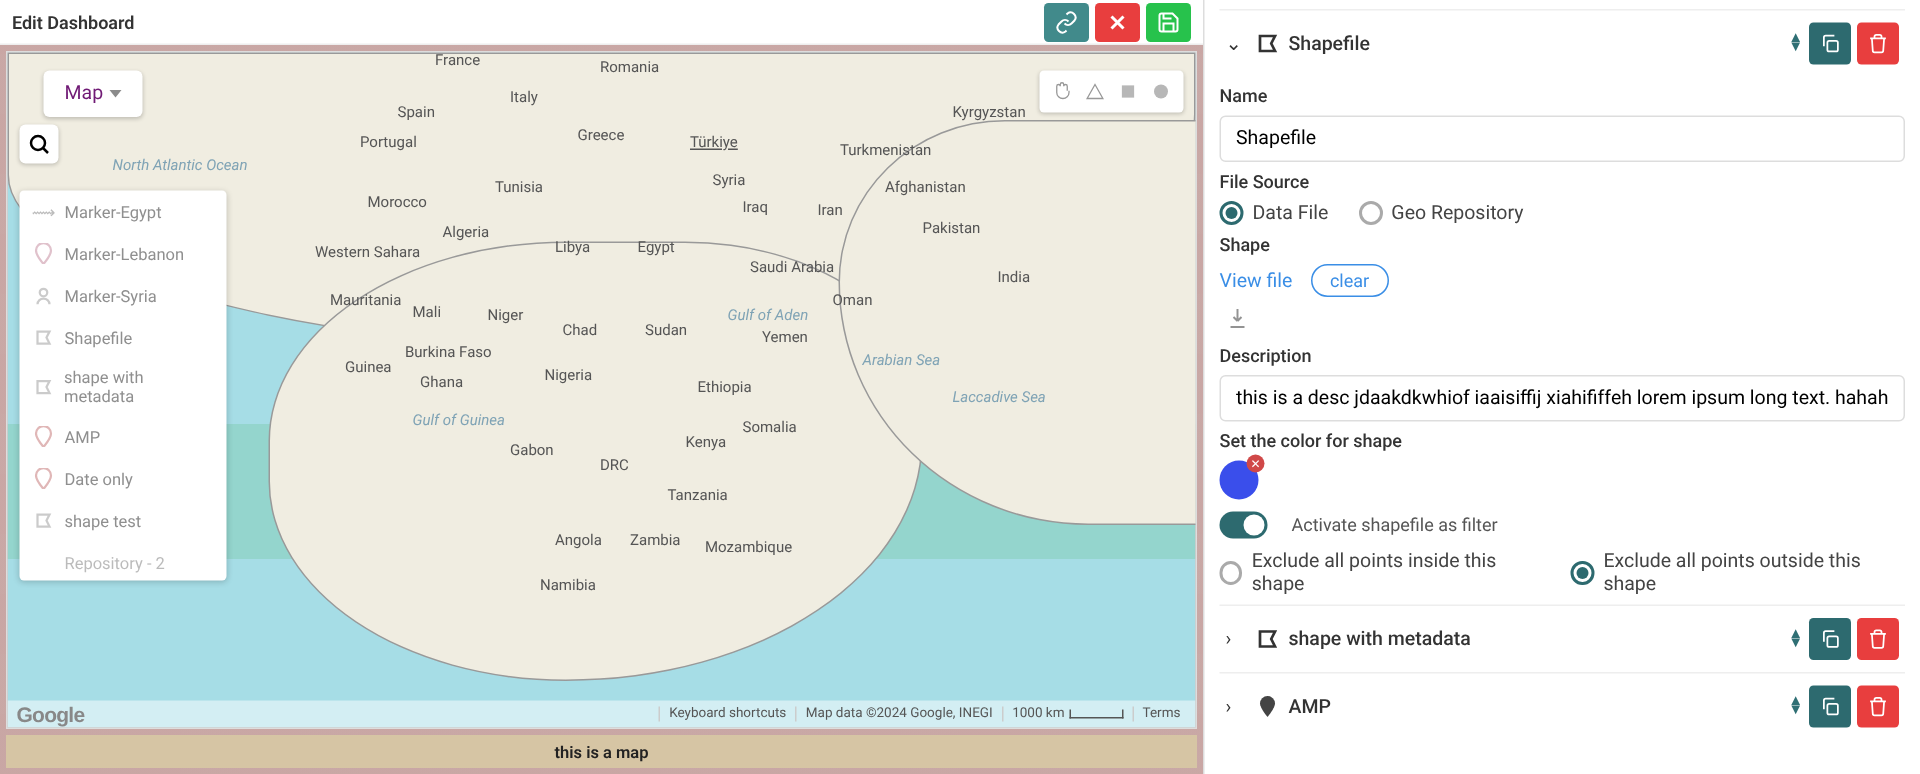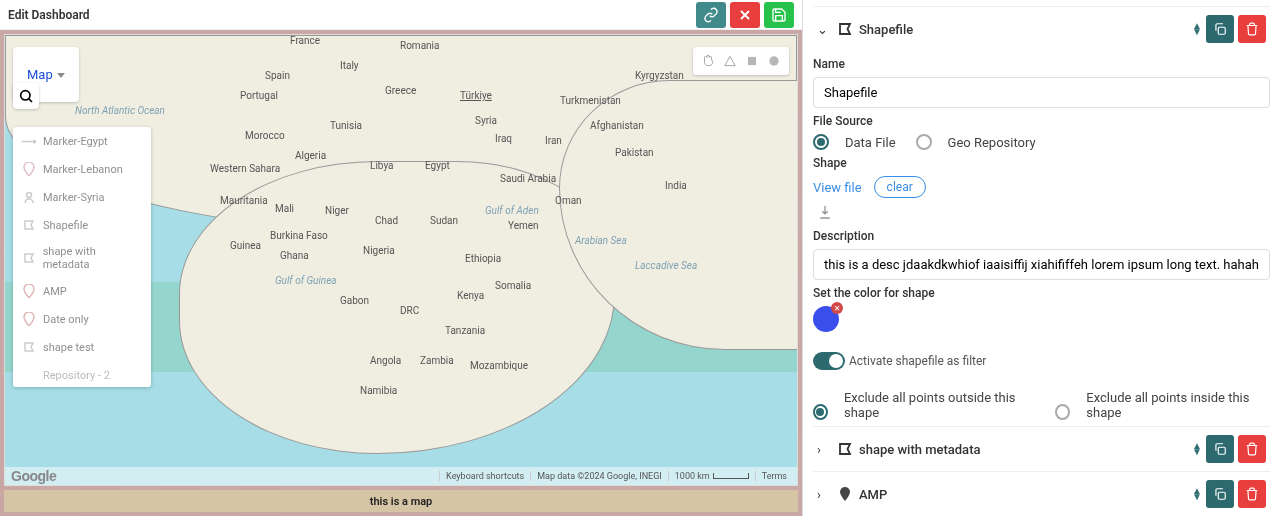--- a/index.html
+++ b/index.html
@@ -77,26 +77,26 @@
     .country-label {
       position: absolute;
       font-size: 10px;
       color: #555;
       text-align: center;
     }
     
     .map-dropdown {
       position: absolute;
       top: 12px;
-      left: 8px;
+      left: 24px;
       background: #fff;
       border-radius: 4px;
-      padding: 20px 14px;
+      padding: 8px 14px;
       font-size: 13px;
-      color: #1d4ed8;
+      color: #701a75;
       box-shadow: 0 1px 3px rgba(0,0,0,0.2);
       cursor: pointer;
     }
     .caret-down {
       display: inline-block;
       width: 0; height: 0;
       border-left: 4px solid transparent;
       border-right: 4px solid transparent;
       border-top: 5px solid #8b8b8b;
       margin-left: 4px;
@@ -296,22 +296,22 @@
     }
     
     .radio-row {
       display: flex;
       gap: 20px;
       align-items: center;
       margin: 6px 0;
     }
     .radio {
       display: flex;
-      align-items: flex-end;
-      gap: 16px;
+      align-items: center;
+      gap: 6px;
       cursor: pointer;
       font-size: 13px;
       color: #444;
     }
     .radio .r {
       width: 16px; height: 16px;
       border-radius: 50%;
       border: 2px solid #aaa;
       display: inline-flex;
       align-items: center;
@@ -372,22 +372,22 @@
       color: #fff;
       font-size: 8px;
       display: flex;
       align-items: center;
       justify-content: center;
     }
     
     .toggle-row {
       display: flex;
       align-items: center;
-      gap: 4px;
-      margin: 20px 0;
+      gap: 16px;
+      margin: 8px 0;
       font-size: 12px;
       color: #555;
     }
     .toggle {
       width: 32px;
       height: 18px;
       border-radius: 10px;
       background: #ccc;
       position: relative;
       cursor: pointer;
@@ -673,27 +673,27 @@
   </div>
   
   <div class="toggle-row">
     <div class="toggle on">
         <div class="knob"></div>
       </div>
     <span>Activate shapefile as filter</span>
   </div>
   
   <div class="radio-row">
+    <div class="radio">
+        <span class="r"></span>
+        <span>Exclude all points inside this shape</span>
+      </div>
     <div class="radio sel">
         <span class="r"></span>
         <span>Exclude all points outside this shape</span>
-      </div>
-    <div class="radio">
-        <span class="r"></span>
-        <span>Exclude all points inside this shape</span>
       </div>
   </div>
   
   
   
   <div class="section-header">
     <div class="sh-left">
       <span class="sh-chevron">›</span>
       <span class="sh-icon">
           <svg width="14" height="14" fill="none" stroke="#333" stroke-width="1.8">

